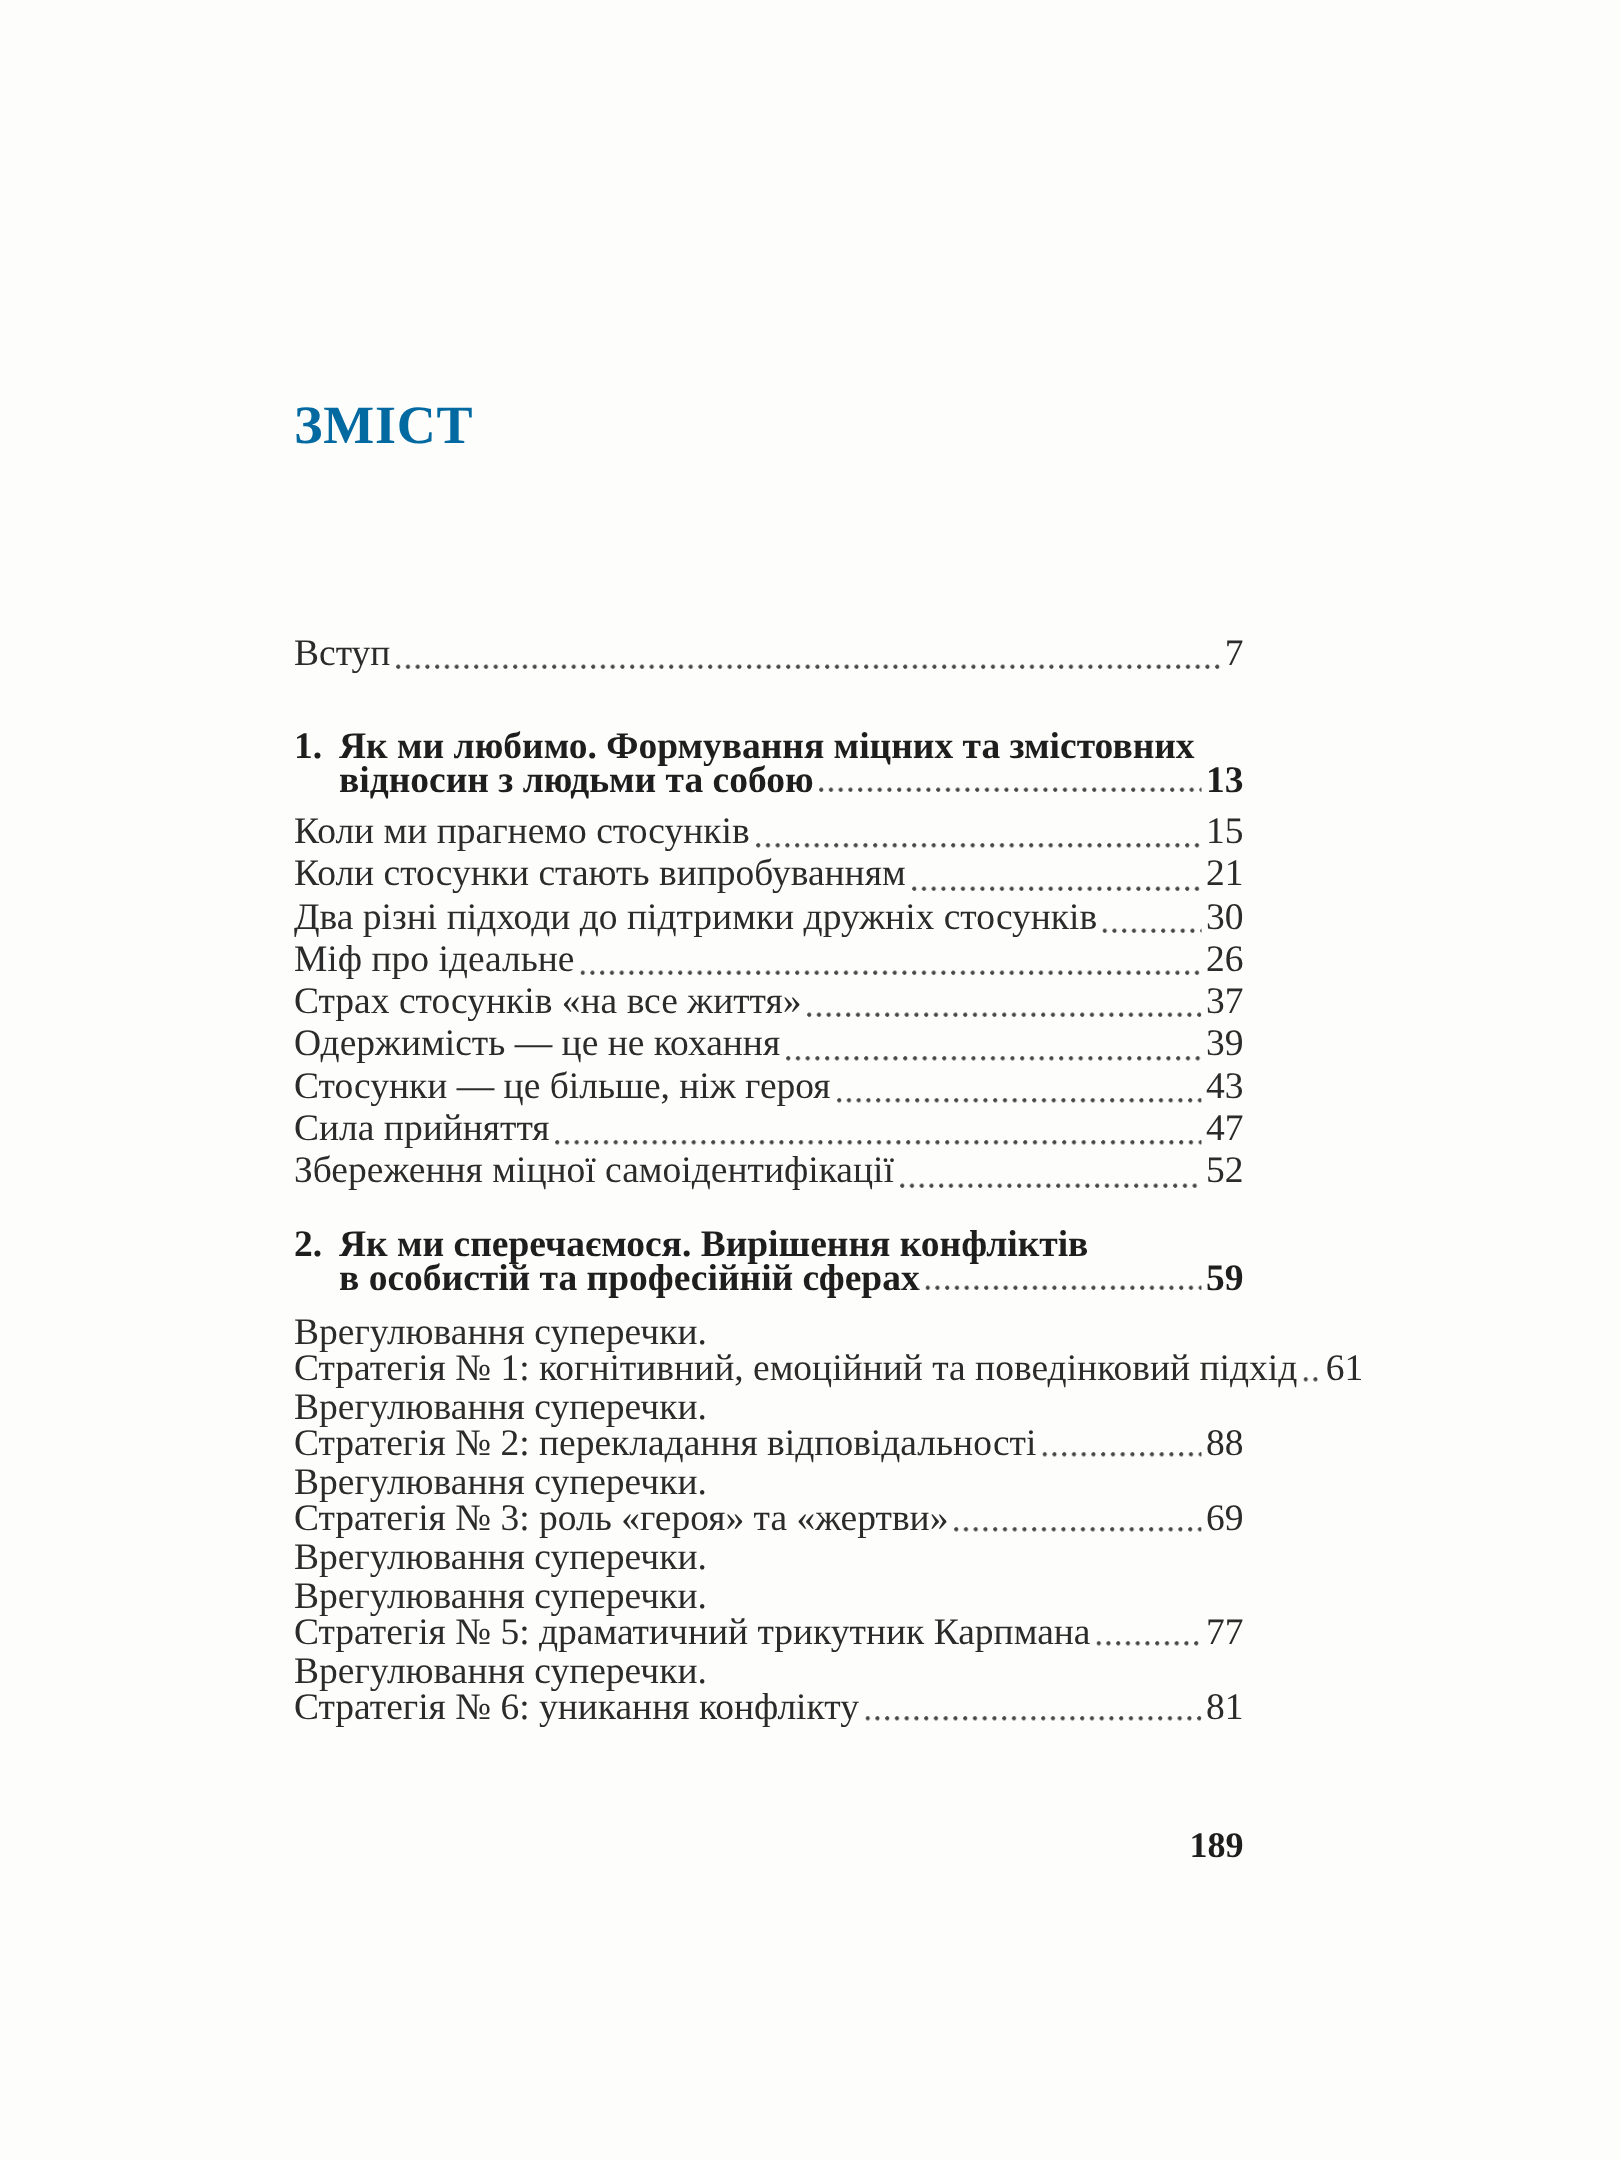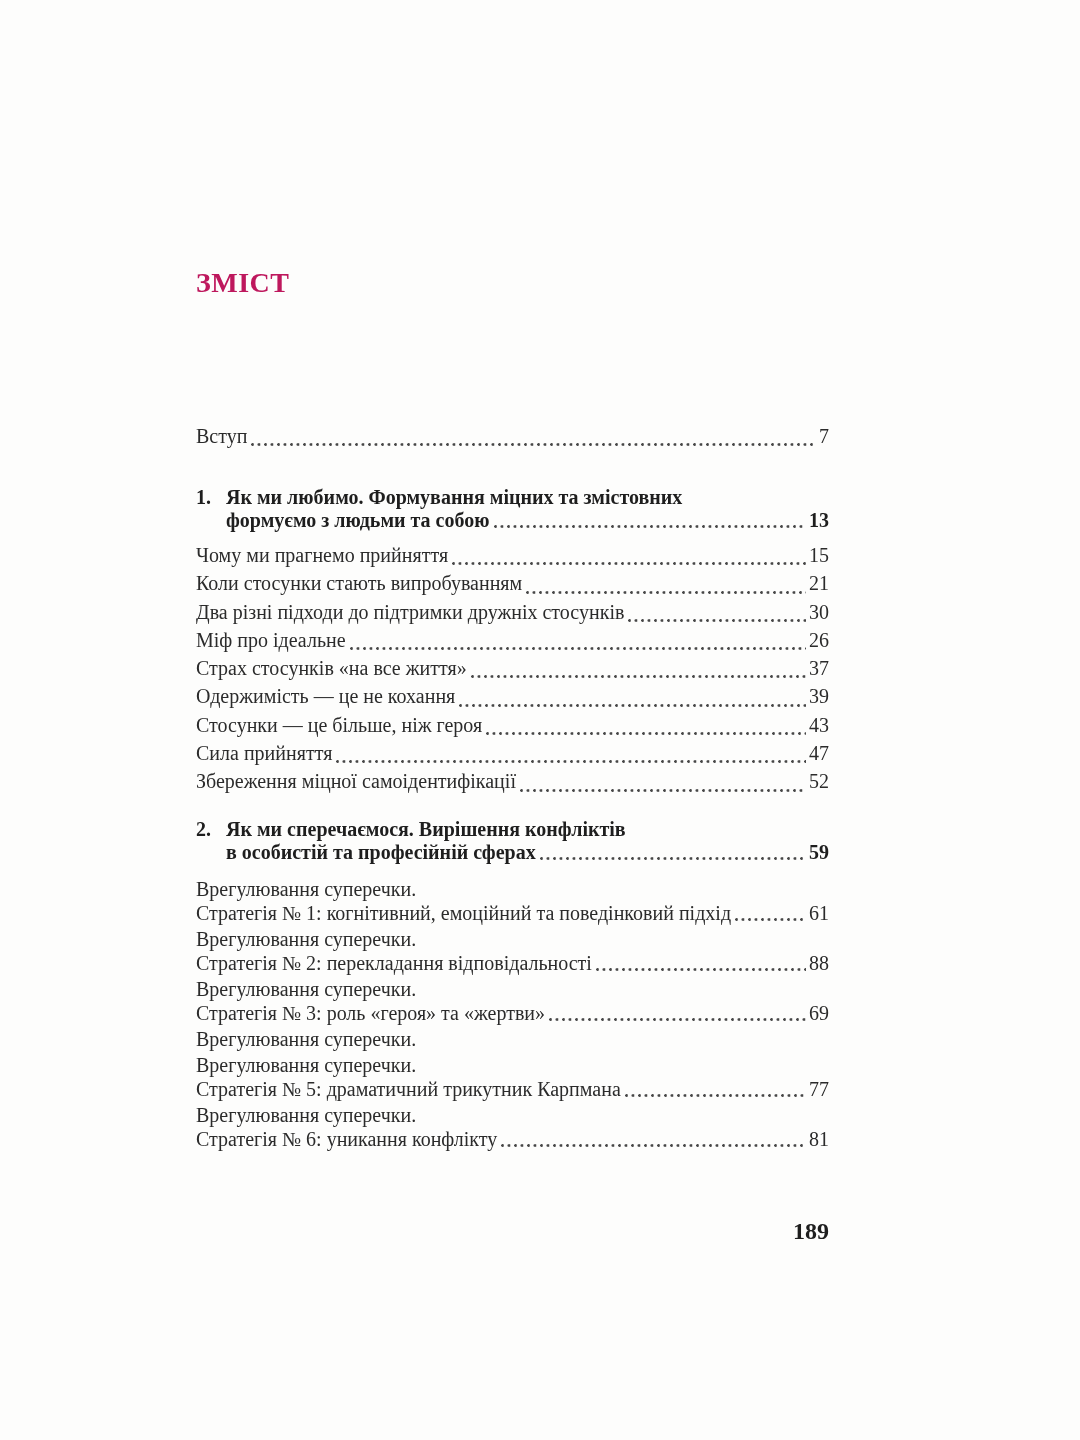--- a/index.html
+++ b/index.html
@@ -18,28 +18,28 @@
   }
   .content {
     position: absolute;
     left: 196px;
     top: 0;
     width: 633px;
   }
   .doc-title {
     margin: 0;
     padding-top: 268px;
-    font-size: 28px;
+    font-size: 36px;
     line-height: 30px;
     font-weight: bold;
     letter-spacing: 0.5px;
-    color: #be185d;
+    color: #0369a1;
   }
   .toc-list {
-    font-size: 20px;
+    font-size: 25px;
   }
   .entry { position: relative; }
   .line { display: flex; align-items: flex-end; }
   .lbl { white-space: nowrap; }
   .dots {
     flex: 1 1 auto;
     min-width: 12px;
     height: 3px;
     margin: 0 3px 0 4px;
     transform: translateY(-4px);
@@ -105,28 +105,28 @@
             <span class="dots"></span>
             <span class="pg">7</span>
           </div>
         </div>
         <div class="entry chapter multi">
           <span class="num">1.</span>
           <div class="line">
             <span class="lbl">Як ми любимо. Формування міцних та змістовних</span>
           </div>
           <div class="line">
-            <span class="lbl">формуємо з людьми та собою</span>
+            <span class="lbl">відносин з людьми та собою</span>
             <span class="dots"></span>
             <span class="pg">13</span>
           </div>
         </div>
         <div class="entry item">
           <div class="line">
-            <span class="lbl">Чому ми прагнемо прийняття</span>
+            <span class="lbl">Коли ми прагнемо стосунків</span>
             <span class="dots"></span>
             <span class="pg">15</span>
           </div>
         </div>
         <div class="entry item">
           <div class="line">
             <span class="lbl">Коли стосунки стають випробуванням</span>
             <span class="dots"></span>
             <span class="pg">21</span>
           </div>

